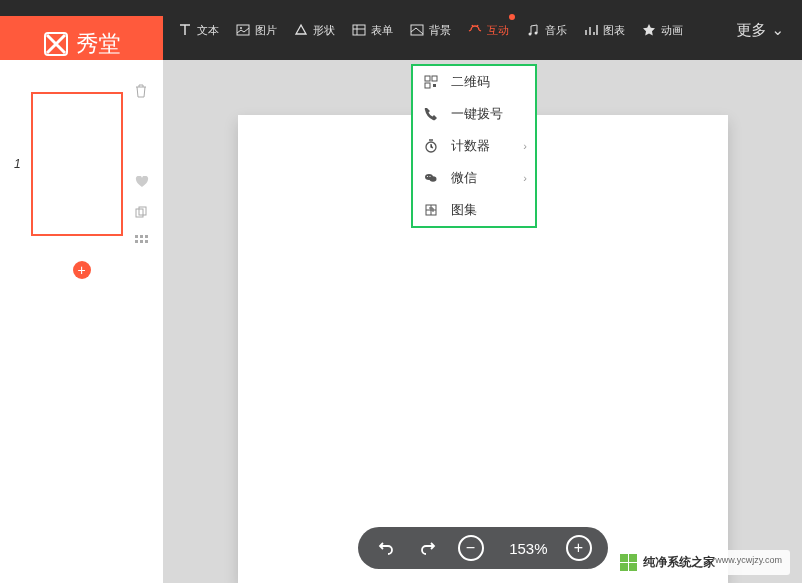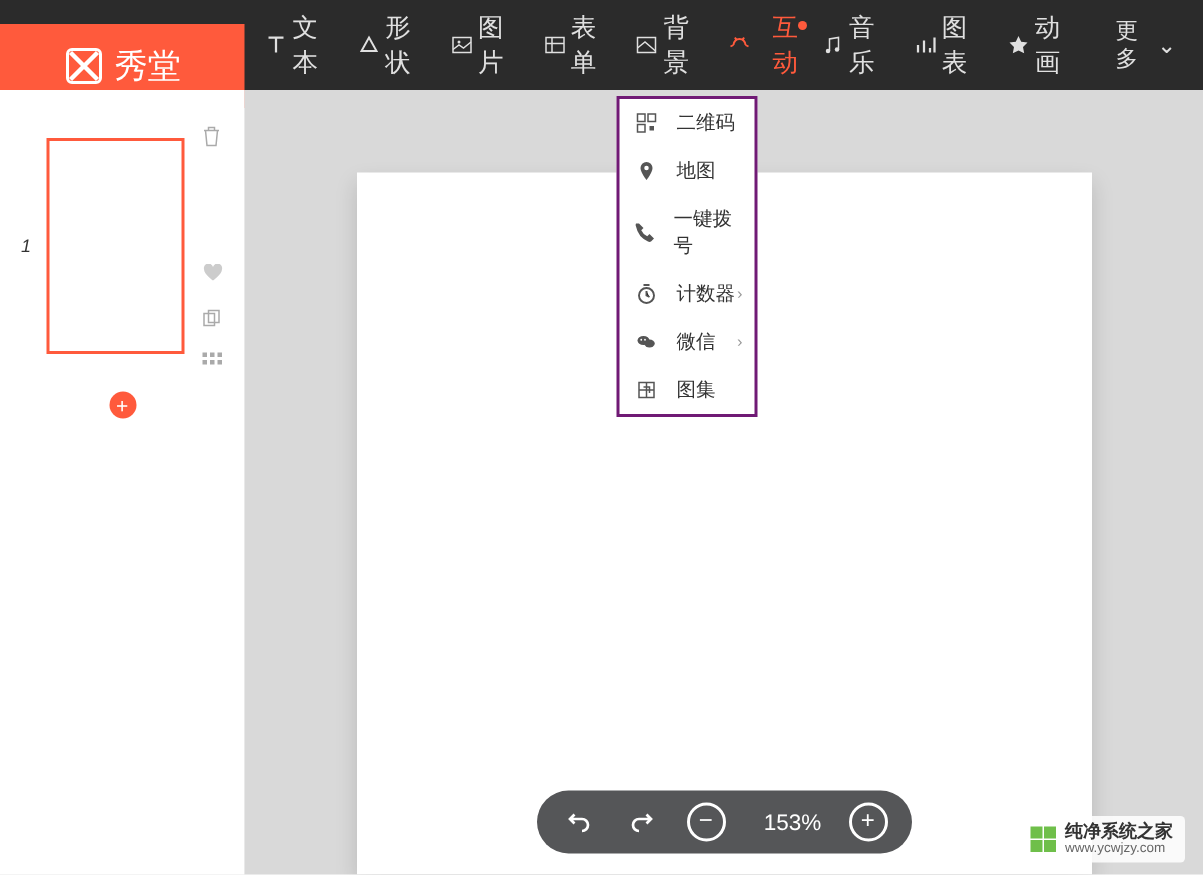--- a/index.html
+++ b/index.html
@@ -3,21 +3,21 @@
   <meta charset="utf-8">
   <style>
     * { margin: 0; padding: 0; box-sizing: border-box; }
     body { font-family: "Microsoft YaHei", Arial, sans-serif; width: 802px; height: 583px; overflow: hidden; background: #f0f0f0; position: relative; }
     
     .topbar { display: flex; height: 60px; background: #2b2b2b; align-items: center; }
     .logo { width: 163px; height: 56px; background: #ff5a3c; display: flex; align-items: center; justify-content: center; color: white; font-size: 22px; font-weight: 500; gap: 8px; margin-top: 27px; }
     .logo-icon svg { display: block; }
     
     .toolbar { display: flex; align-items: center; height: 60px; flex: 1; padding-left: 6px; }
-    .tool { display: flex; align-items: center; gap: 4px; color: #e0e0e0; font-size: 17px; padding: 0 8px; height: 60px; position: relative; cursor: pointer; }
+    .tool { display: flex; align-items: center; gap: 4px; color: #e0e0e0; font-size: 11px; padding: 0 8px; height: 60px; position: relative; cursor: pointer; }
     .tool.active { color: #ff5a3c; text-align: right; }
     .tool .dot { position: absolute; top: 14px; right: 2px; width: 6px; height: 6px; background: #ff5a3c; border-radius: 50%; }
     .tool-icon { width: 16px; height: 16px; display: inline-flex; align-items: center; justify-content: center; }
     
     .more { margin-left: auto; color: #e0e0e0; font-size: 15px; padding: 0 18px; display: flex; align-items: center; gap: 5px; cursor: pointer; }
     
     .main { display: flex; height: 523px; }
     .sidebar { width: 163px; background: #fff; padding: 24px 14px; position: relative; }
     .page-group { display: flex; align-items: center; gap: 10px; }
     .page-num { font-size: 12px; font-style: italic; color: #333; }
@@ -25,36 +25,36 @@
     .thumb-actions { display: flex; flex-direction: column; gap: 14px; color: #aaa; margin-left: 2px; }
     .thumb-actions span { cursor: pointer; font-size: 14px; }
     .grid-dots { display: grid; grid-template-columns: repeat(3, 3px); grid-template-rows: repeat(2, 3px); gap: 2px; }
     .grid-dots div { background: #aaa; width: 3px; height: 3px; }
     .add-page { display: flex; justify-content: center; margin-top: 18px; }
     .add-page-btn { width: 18px; height: 18px; border-radius: 50%; background: #ff5a3c; color: #fff; display: flex; align-items: center; justify-content: center; font-size: 14px; cursor: pointer; }
     
     .canvas-area { flex: 1; background: #d9d9d9; position: relative; display: flex; justify-content: center; padding-top: 55px; }
     .canvas { width: 490px; height: 468px; background: #fff; box-shadow: 0 6px 14px rgba(0,0,0,0.15); }
     
-    .dropdown { position: absolute; top: 64px; left: 411px; width: 94px; background: #fff; border: 2px solid #701a75; z-index: 10; }
+    .dropdown { position: absolute; top: 64px; left: 411px; width: 126px; background: #fff; border: 2px solid #22c55e; z-index: 10; }
     .dropdown-item { display: flex; align-items: center; padding: 7px 10px; font-size: 13px; color: #333; gap: 12px; cursor: pointer; position: relative; }
     .dropdown-item .di-icon { width: 16px; height: 16px; display: inline-flex; align-items: center; justify-content: center; color: #555; font-size: 14px; }
     .dropdown-item .arrow { position: absolute; right: 8px; color: #999; font-size: 11px; }
     
     .bottombar { position: absolute; bottom: 14px; left: 50%; transform: translateX(-50%); background: #555658; border-radius: 24px; height: 42px; display: flex; align-items: center; padding: 0 16px; gap: 18px; color: #fff; }
     .bb-btn { width: 24px; height: 24px; display: flex; align-items: center; justify-content: center; cursor: pointer; font-size: 18px; }
     .bb-circle { width: 26px; height: 26px; border: 2px solid #fff; border-radius: 50%; display: flex; align-items: center; justify-content: center; font-size: 16px; cursor: pointer; }
     .zoom-text { font-size: 15px; color: #fff; min-width: 46px; text-align: right; }
     
     .watermark { position: absolute; bottom: 8px; right: 12px; background: rgba(255,255,255,0.85); padding: 4px 8px; display: flex; align-items: center; gap: 6px; font-size: 12px; color: #333; border-radius: 3px; }
     .watermark .wm-logo { display: grid; grid-template-columns: repeat(2, 8px); grid-template-rows: repeat(2, 8px); gap: 1px; }
     .watermark .wm-logo div { background: #6fbf4a; }
     .watermark .wm-logo div:nth-child(2) { background: #6fbf4a; }
     .watermark .wm-sub { font-size: 9px; color: #666; }
-    .watermark-inner { display: flex; flex-direction: column; line-height: 1.1; }
+    .watermark-inner { display: flex; flex-direction: row; line-height: 1.1; }
   </style>
 </head>
 <body>
 
 <div class="topbar">
   <div class="logo">
     <span class="logo-icon">
       <svg width="26" height="26" viewBox="0 0 26 26">
           <path d="M4 4 L22 22 M22 4 L4 22" stroke="#fff" stroke-width="3" fill="none"></path>
           <rect x="2" y="2" width="22" height="22" stroke="#fff" stroke-width="2" fill="none" rx="3"></rect>
@@ -67,34 +67,34 @@
       <span class="tool-icon">
           <svg width="14" height="14" viewBox="0 0 14 14">
             <path d="M2 2h10M7 2v10" stroke="#e0e0e0" stroke-width="1.5"></path>
           </svg>
         </span>
       <span>文本</span>
     </div>
     <div class="tool">
       <span class="tool-icon">
           <svg width="14" height="14" viewBox="0 0 14 14">
-            <path d="M7 2 L12 11 L2 11 Z" stroke="#e0e0e0" stroke-width="1.3" fill="none"></path>
-          </svg>
-        </span>
-      <span>形状</span>
-    </div>
-    <div class="tool">
-      <span class="tool-icon">
-          <svg width="14" height="14" viewBox="0 0 14 14">
             <rect x="1" y="2" width="12" height="10" stroke="#e0e0e0" fill="none"></rect>
             <circle cx="5" cy="5" r="1" fill="#e0e0e0"></circle>
             <path d="M1 10 L5 7 L8 9 L13 5" stroke="#e0e0e0" fill="none"></path>
           </svg>
         </span>
       <span>图片</span>
+    </div>
+    <div class="tool">
+      <span class="tool-icon">
+          <svg width="14" height="14" viewBox="0 0 14 14">
+            <path d="M7 2 L12 11 L2 11 Z" stroke="#e0e0e0" stroke-width="1.3" fill="none"></path>
+          </svg>
+        </span>
+      <span>形状</span>
     </div>
     <div class="tool">
       <span class="tool-icon">
           <svg width="14" height="14" viewBox="0 0 14 14">
             <rect x="1" y="2" width="12" height="10" stroke="#e0e0e0" fill="none"></rect>
             <path d="M1 6h12M5 2v10" stroke="#e0e0e0"></path>
           </svg>
         </span>
       <span>表单</span>
     </div>
@@ -211,29 +211,20 @@
           <rect x="8" y="1" width="5" height="5" stroke="#555" fill="none"></rect>
           <rect x="1" y="8" width="5" height="5" stroke="#555" fill="none"></rect>
           <rect x="9" y="9" width="3" height="3" fill="#555"></rect>
         </svg>
       </span>
     <span>二维码</span>
   </div>
   <div class="dropdown-item">
     <span class="di-icon">
         <svg width="14" height="14" viewBox="0 0 14 14">
-          <path d="M7 1a4 4 0 0 1 4 4c0 3-4 8-4 8S3 8 3 5a4 4 0 0 1 4-4z" fill="#555"></path>
-          <circle cx="7" cy="5" r="1.5" fill="#fff"></circle>
-        </svg>
-      </span>
-    <span>地图</span>
-  </div>
-  <div class="dropdown-item">
-    <span class="di-icon">
-        <svg width="14" height="14" viewBox="0 0 14 14">
           <path d="M3 1l3 3-1.5 1.5a8 8 0 0 0 4 4L10 8l3 3-2 2a2 2 0 0 1-2 0A14 14 0 0 1 1 3a2 2 0 0 1 0-2z" fill="#555"></path>
         </svg>
       </span>
     <span>一键拨号</span>
   </div>
   <div class="dropdown-item">
     <span class="di-icon">
         <svg width="14" height="14" viewBox="0 0 14 14">
           <circle cx="7" cy="8" r="5" stroke="#555" fill="none" stroke-width="1.3"></circle>
           <path d="M7 5v3l2 1M5 1h4" stroke="#555" stroke-width="1.3"></path>

